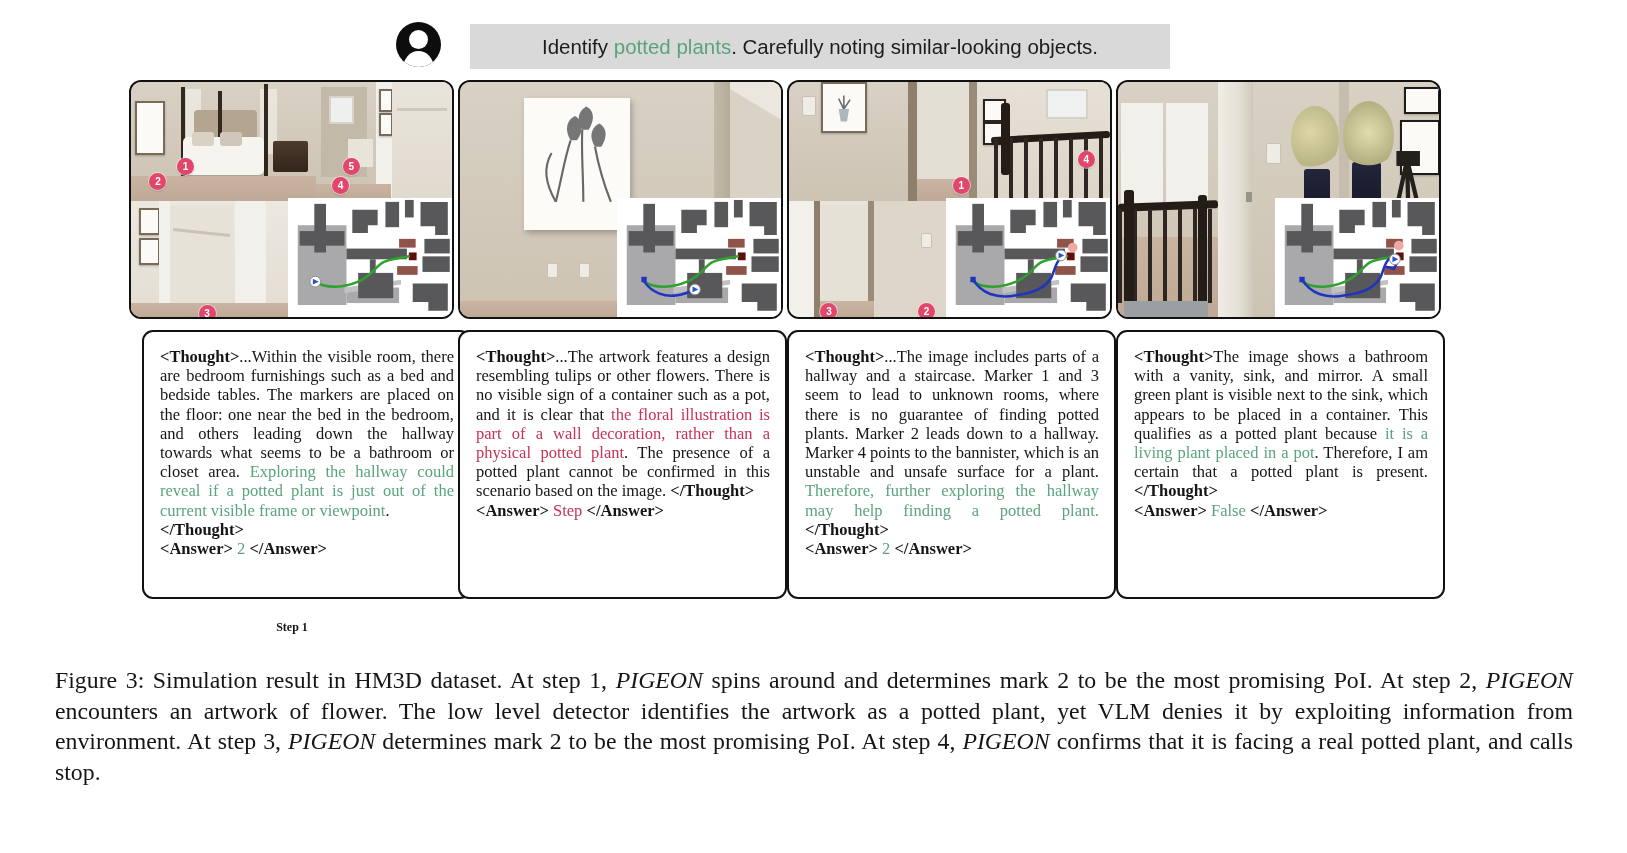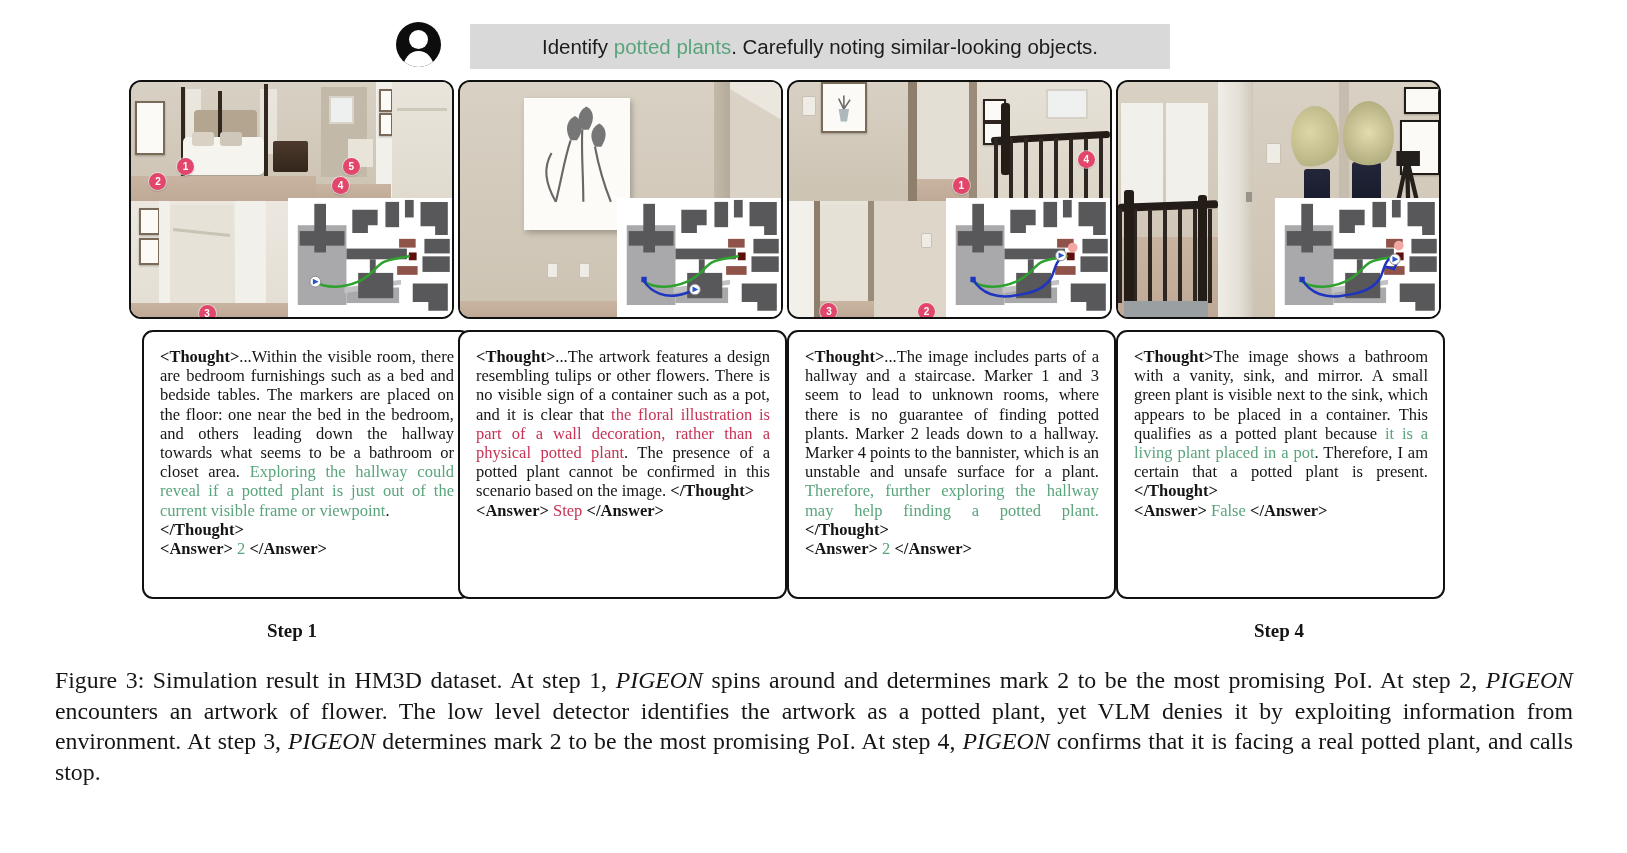--- a/index.html
+++ b/index.html
@@ -35,21 +35,21 @@
 
   
   .tbox{top:330px;width:294px;height:250px;border:2px solid #111;border-radius:11px;background:#fff;
         padding:15px 15px 0 16px;font-size:16.5px;line-height:19.2px;text-align:justify;}
   .seg-tag{font-weight:bold;}
   .seg-green{color:var(--green);}
   .seg-red{color:var(--red);}
   .seg-i{font-style:italic;}
   .answer-line{margin-top:0;}
 
-  .step-label{top:620px;width:326px;text-align:center;font-weight:bold;font-size:19px;}
+  .step-label{top:620px;width:326px;text-align:center;font-weight:bold;font-size:12px;}
 
   #caption{top:665px;left:55px;width:1518px;font-size:23.8px;line-height:30.6px;text-align:justify;}
 
   
   .post{position:absolute;width:4px;background:#33281f;}
   .outlet{position:absolute;width:9px;height:13px;background:#efece6;border:1px solid #c9c2b4;border-radius:2px;}
   .vase{position:absolute;background:linear-gradient(180deg,#23263a,#101422);border-radius:3px 3px 6px 6px;}
   .bloom{position:absolute;border-radius:50%;}
 </style>
 </head>
@@ -333,16 +333,15 @@
   <div class="tbox abs" style="left:787px">
     <span><span class="seg-tag">&lt;Thought&gt;</span><span>...The image includes parts of a hallway and a staircase. Marker 1 and 3 seem to lead to unknown rooms, where there is no guarantee of finding potted plants. Marker 2 leads down to a hallway. Marker 4 points to the bannister, which is an unstable and unsafe surface for a plant.  </span><span class="seg-green">Therefore, further exploring the hallway may help finding a potted plant.</span><span> </span><span class="seg-tag">&lt;/Thought&gt;</span></span>
     <div class="answer-line"><span class="seg-tag">&lt;Answer&gt;</span><span class="seg-green"> 2 </span><span class="seg-tag">&lt;/Answer&gt;</span></div>
   </div>
   <div class="tbox abs" style="left:1116px">
     <span><span class="seg-tag">&lt;Thought&gt;</span><span>The image shows a bathroom with a vanity, sink, and mirror. A small green plant is visible next to the sink, which appears to be placed in a container. This qualifies as a potted plant because </span><span class="seg-green">it is a living plant placed in a pot</span><span>.  Therefore, I am certain that a potted plant is present. </span><span class="seg-tag">&lt;/Thought&gt;</span></span>
     <div class="answer-line"><span class="seg-tag">&lt;Answer&gt;</span><span class="seg-green"> False </span><span class="seg-tag">&lt;/Answer&gt;</span></div>
   </div>
 
   <div class="step-label abs" style="left:129px">Step 1</div>
-  <div class="step-label abs" style="left:1116px">Step 4</div>
 
   <div id="caption" class="abs"><span>Figure 3: Simulation result in HM3D dataset. At step 1, </span><span class="seg-i">PIGEON</span><span> spins around and determines mark 2 to be the most promising PoI. At step 2, </span><span class="seg-i">PIGEON</span><span> encounters an artwork of flower. The low level detector identifies the artwork as a potted plant, yet VLM denies it by exploiting information from environment. At step 3, </span><span class="seg-i">PIGEON</span><span> determines mark 2 to be the most promising PoI. At step 4, </span><span class="seg-i">PIGEON</span><span> confirms that it is facing a real potted plant, and calls stop.</span></div>
 </div>
 
 </body></html>

